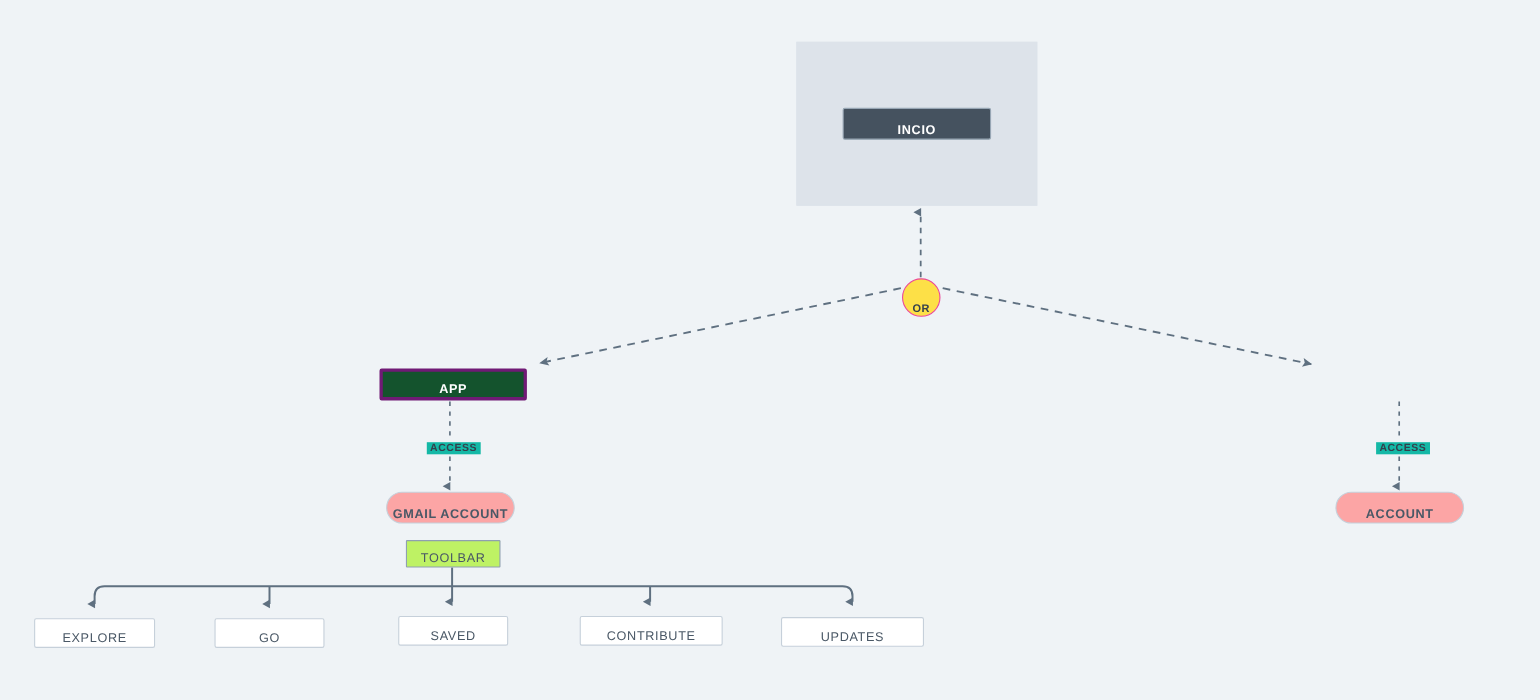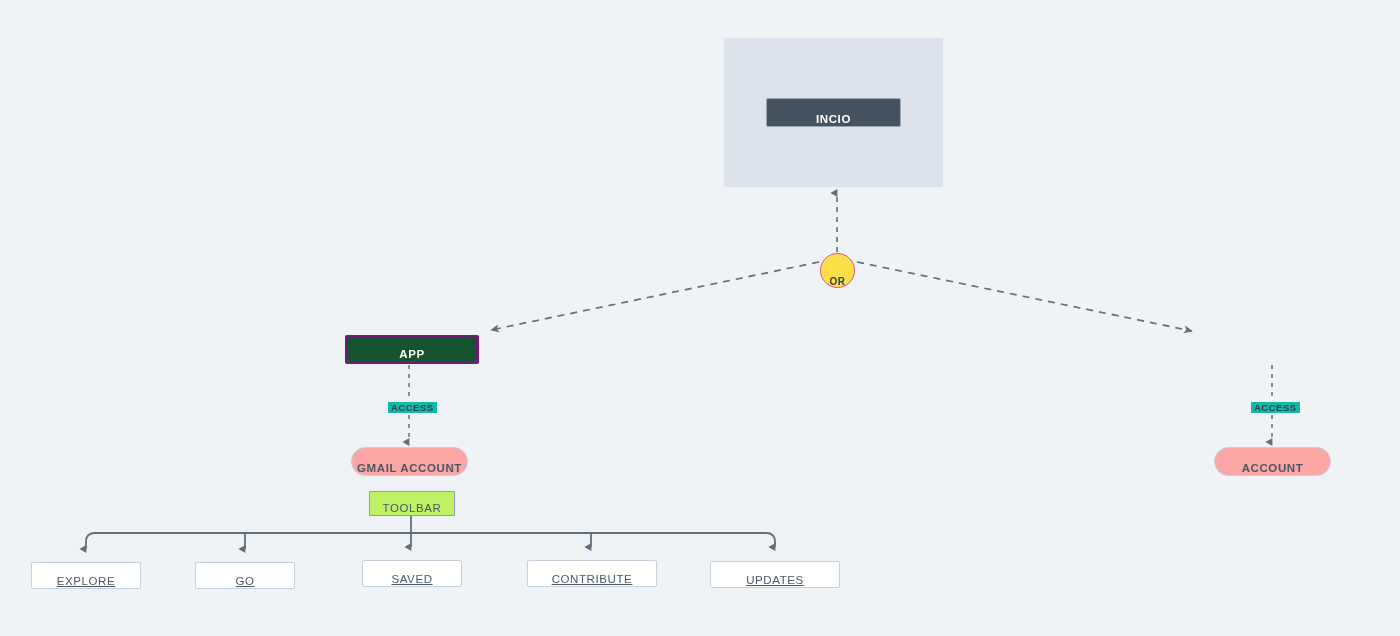--- a/index.html
+++ b/index.html
@@ -66,21 +66,20 @@
   }
 
   
   .node-plain {
     background: #ffffff;
     border: 1px solid #c6d0da;
     color: #4a5866;
     font-size: 11.5px;
     font-weight: 400;
     border-radius: 2px;
-    text-decoration: underline;
   }
 
   
   .node-outline {
     background: #bef264;
     border: 1px solid #8fa0b0;
     color: #4a5866;
     font-size: 11.5px;
     font-weight: 400;
     border-radius: 1px;

